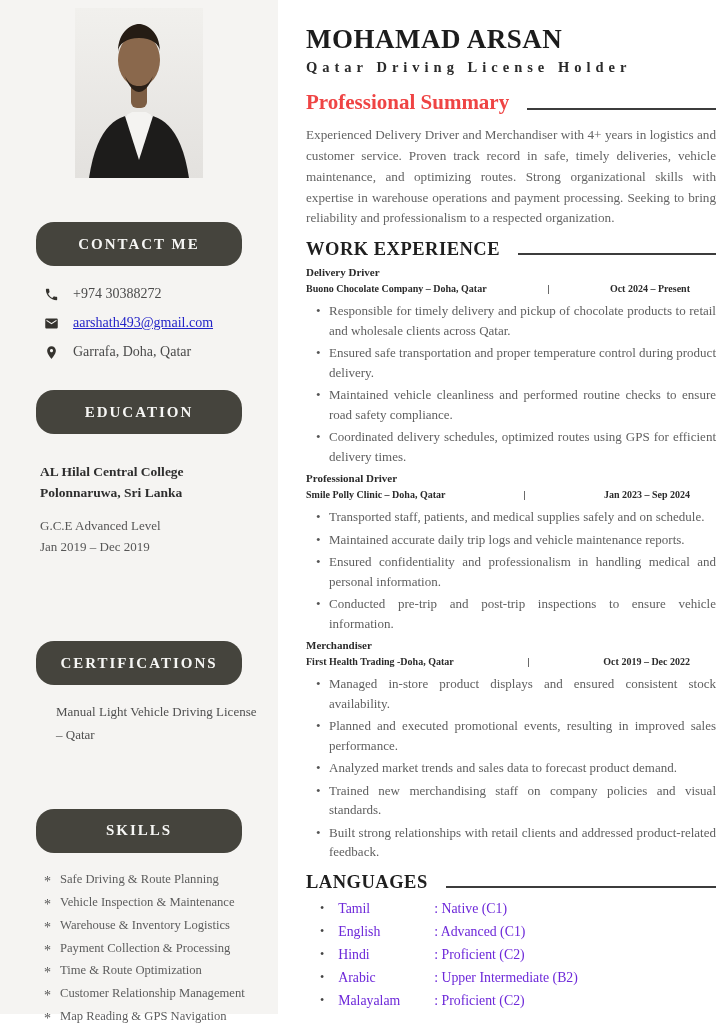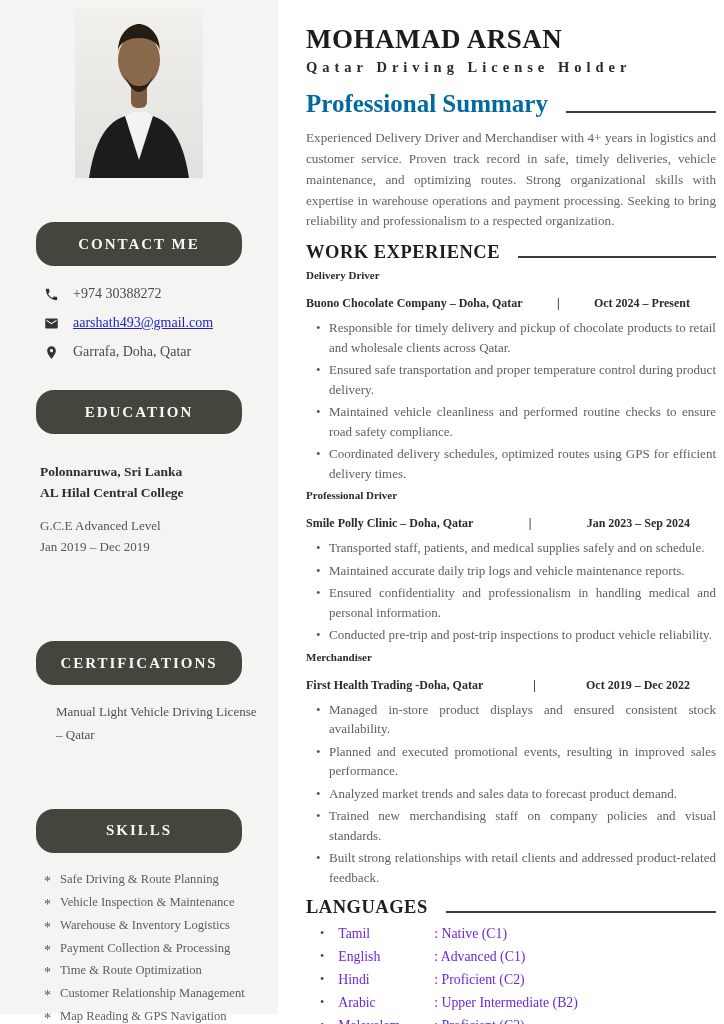--- a/index.html
+++ b/index.html
@@ -41,30 +41,30 @@
   .skills-list li::before { content:"*"; position:absolute; left:0; top:1px; color:#555; font-size:14px; }
   
   .main {
     position:absolute; left:278px; top:0; width:446px; height:1024px;
     padding:24px 8px 0 28px;
   }
   .name { font-size:27px; font-weight:bold; color:#1c1c1c; letter-spacing:0.5px; }
   .subtitle { margin-top:4px; font-size:14.5px; font-weight:bold; color:#2a2a2a; letter-spacing:5px; }
   .h-rule-row { display:flex; align-items:flex-end; margin-top:14px; }
   .h-rule-row.tight { margin-top:10px; }
-  .section-h1 { font-size:25px; font-weight:bold; color:#0369a1; white-space:nowrap; }
+  .section-h1 { font-size:21px; font-weight:bold; color:#ef4444; white-space:nowrap; }
   .section-h2 { font-size:18.5px; font-weight:bold; color:#1f1f1f; letter-spacing:0.5px; white-space:nowrap; }
   .rule { flex:1; border-top:2px solid #3c3c3c; margin:0 0 5px 18px; }
   .summary-text {
     margin-top:10px; font-size:13.2px; color:#646464; line-height:1.58; text-align:justify;
   }
   .job { margin-top:6px; }
   .job-title { font-size:11px; font-weight:bold; color:#2b2b2b; margin-top:6px; }
-  .job-head { display:flex; justify-content:space-between; padding-right:26px; margin-top:15px;
-              font-size:12px; font-weight:bold; color:#2b2b2b; }
+  .job-head { display:flex; justify-content:space-between; padding-right:26px; margin-top:5px;
+              font-size:10px; font-weight:bold; color:#2b2b2b; }
   .job-bullets { margin:7px 0 0 10px; list-style:none; }
   .job-bullets li {
     position:relative; padding-left:13px; margin-bottom:3px;
     font-size:13px; color:#606060; line-height:1.5; text-align:justify;
   }
   .job-bullets li::before { content:"\2022"; position:absolute; left:0; top:0; color:#555; }
   .lang-list { margin:8px 0 0 14px; list-style:none; }
   .lang-list li { display:flex; margin-bottom:7px; font-size:13.8px; color:#6d28d9; }
   .lang-list li::before { content:"\2022"; color:#444; margin-right:14px; font-size:12px; }
   .lang-name { width:96px; flex:none; }
@@ -119,22 +119,22 @@
         <span>Garrafa, Doha, Qatar</span>
       </div>
     </div>
 
     <div class="pill education">
       <span>EDUCATION</span>
     </div>
 
     <div class="edu-block">
       <div class="edu-school">
+        <div>AL Hilal Central College</div>
         <div>Polonnaruwa, Sri Lanka</div>
-        <div>AL Hilal Central College</div>
       </div>
       <div class="edu-degree">
         <div>G.C.E Advanced Level</div>
         <div>Jan 2019 – Dec 2019</div>
       </div>
     </div>
 
     <div class="pill certs">
       <span>CERTIFICATIONS</span>
     </div>
@@ -193,21 +193,21 @@
       <div class="job-title">Professional Driver</div>
       <div class="job-head">
         <span>Smile Polly Clinic – Doha, Qatar</span>
         <span>|</span>
         <span>Jan 2023 – Sep 2024</span>
       </div>
       <ul class="job-bullets">
         <li>Transported staff, patients, and medical supplies safely and on schedule.</li>
         <li>Maintained accurate daily trip logs and vehicle maintenance reports.</li>
         <li>Ensured confidentiality and professionalism in handling medical and personal information.</li>
-        <li>Conducted pre-trip and post-trip inspections to product vehicle reliability.</li>
+        <li>Conducted pre-trip and post-trip inspections to ensure vehicle information.</li>
       </ul>
     </div>
 
     <div class="job">
       <div class="job-title">Merchandiser</div>
       <div class="job-head">
         <span>First Health Trading -Doha, Qatar</span>
         <span>|</span>
         <span>Oct 2019 – Dec 2022</span>
       </div>

